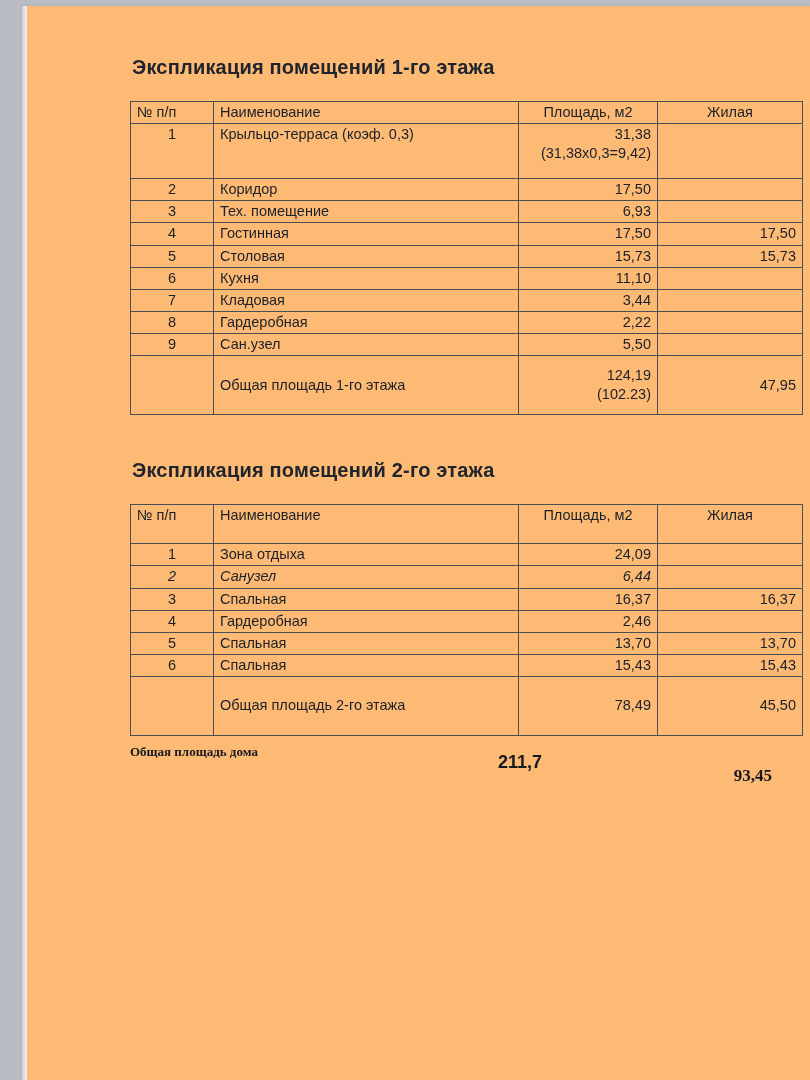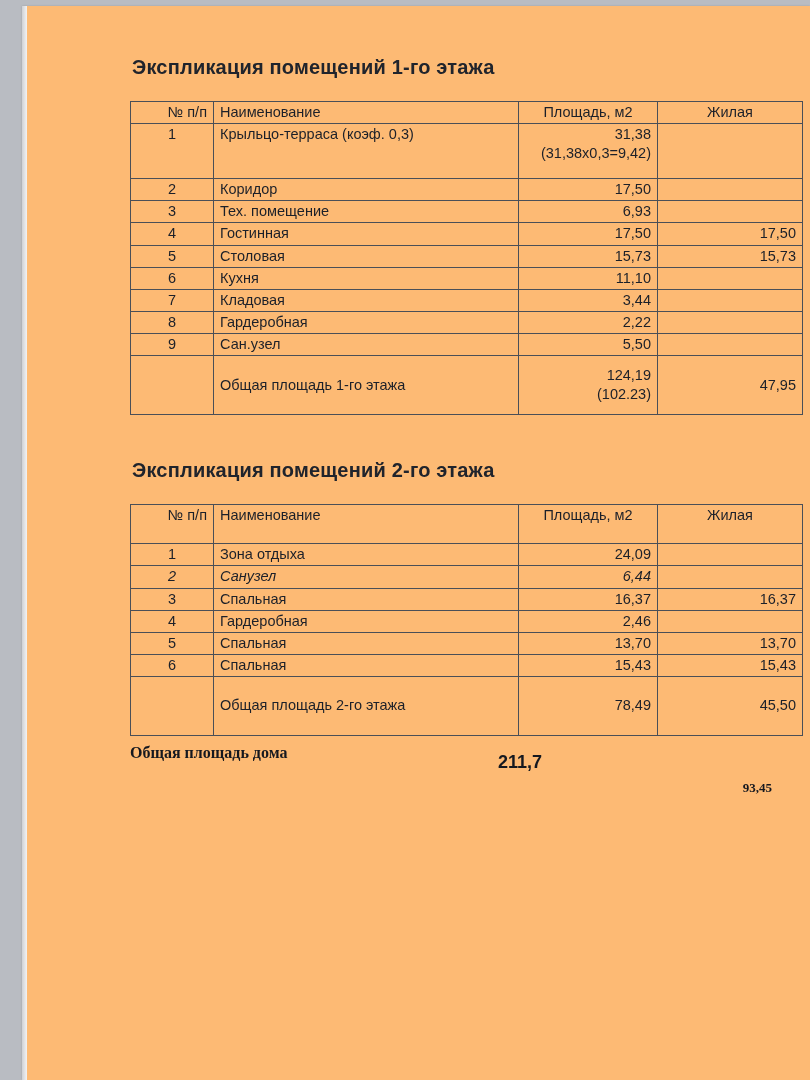--- a/index.html
+++ b/index.html
@@ -55,64 +55,64 @@
     vertical-align: top;
     font-weight: normal;
     line-height: 1.32;
   }
   .col-num { width: 70px; text-align: center; }
   .col-name { width: 292px; text-align: left; }
   .col-area { width: 126px; text-align: right; }
   .col-living { width: 132px; text-align: right; }
 
   thead td { padding-top: 6px; padding-bottom: 8px; }
-  thead .col-num { text-align: right; }
+  thead .col-num { text-align: left; }
   thead .col-area, thead .col-living { text-align: center; }
 
   tr.tall td { height: 52px; }
   tr.sum td { height: 56px; vertical-align: middle; }
   tr.sum .col-name { vertical-align: middle; }
   .sub { display: block; }
   .italic { font-style: italic; }
 
   .gap { height: 44px; }
   .total-row {
     position: relative;
     margin-top: 8px;
     height: 30px;
   }
   .total-label {
     position: absolute;
     left: 0;
     top: 0;
     font-family: "Liberation Serif", serif;
     font-weight: bold;
-    font-size: 16px;
+    font-size: 13px;
     color: #15181f;
   }
   .total-area {
     position: absolute;
     left: 368px;
     top: 8px;
     width: 120px;
     text-align: left;
     font-family: Liberation Sans, sans-serif;
     font-weight: bold;
     font-size: 18px;
     color: #15181f;
   }
   .total-living {
     position: absolute;
     left: 512px;
-    top: 36px;
+    top: 22px;
     width: 130px;
     text-align: right;
     font-family: "Liberation Serif", serif;
     font-weight: bold;
-    font-size: 13px;
+    font-size: 17px;
     color: #15181f;
   }
   .t2 thead td { padding-bottom: 18px; }
 </style>
 </head>
 <body>
 
 <div class="page">
   <div class="content">
 

